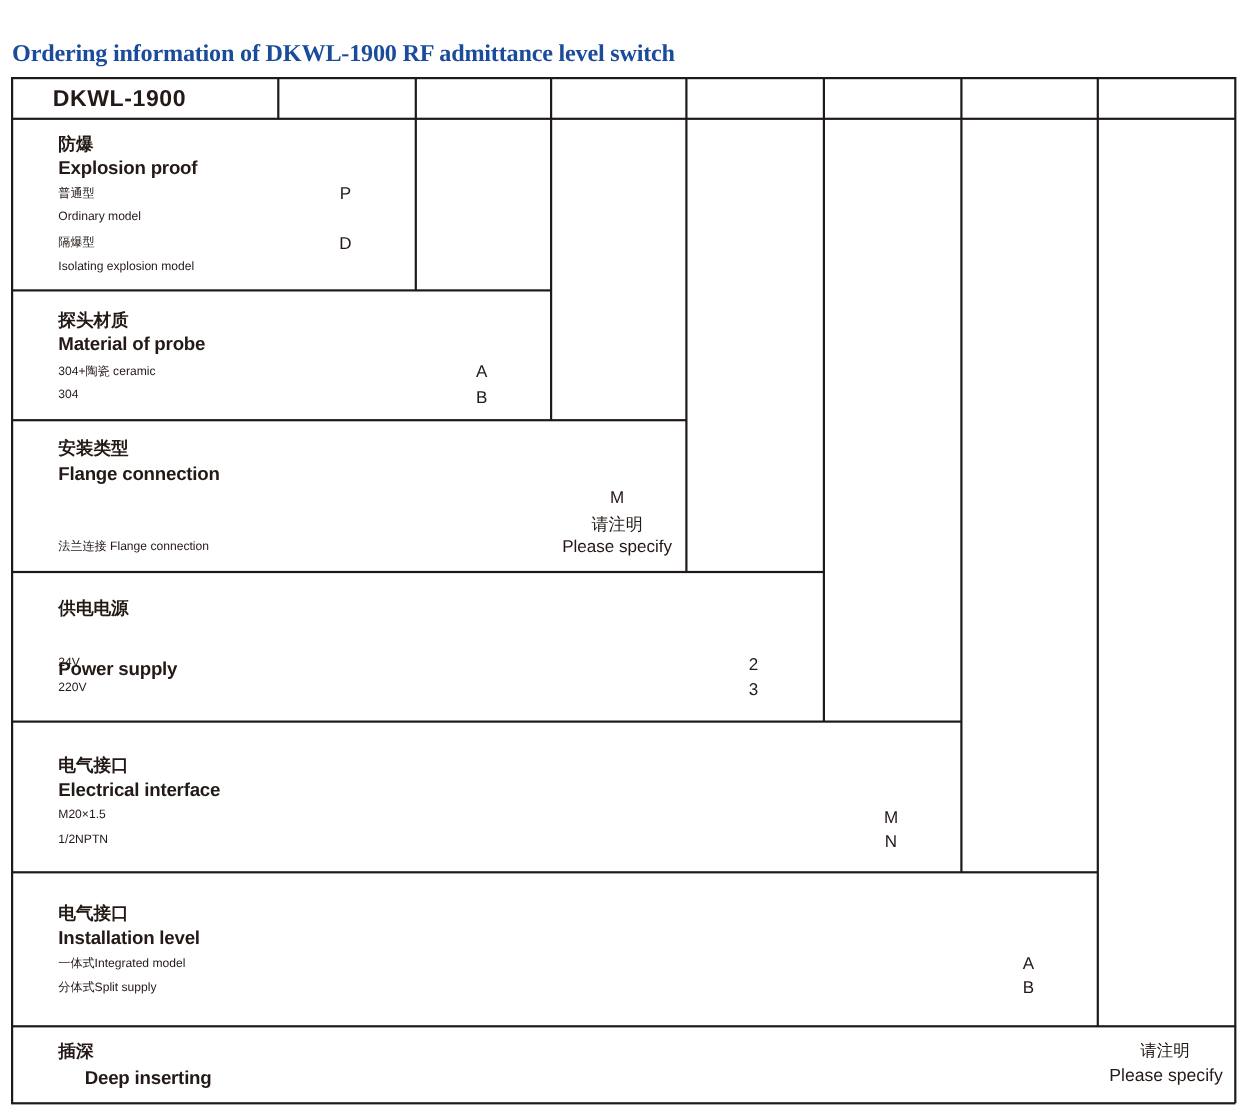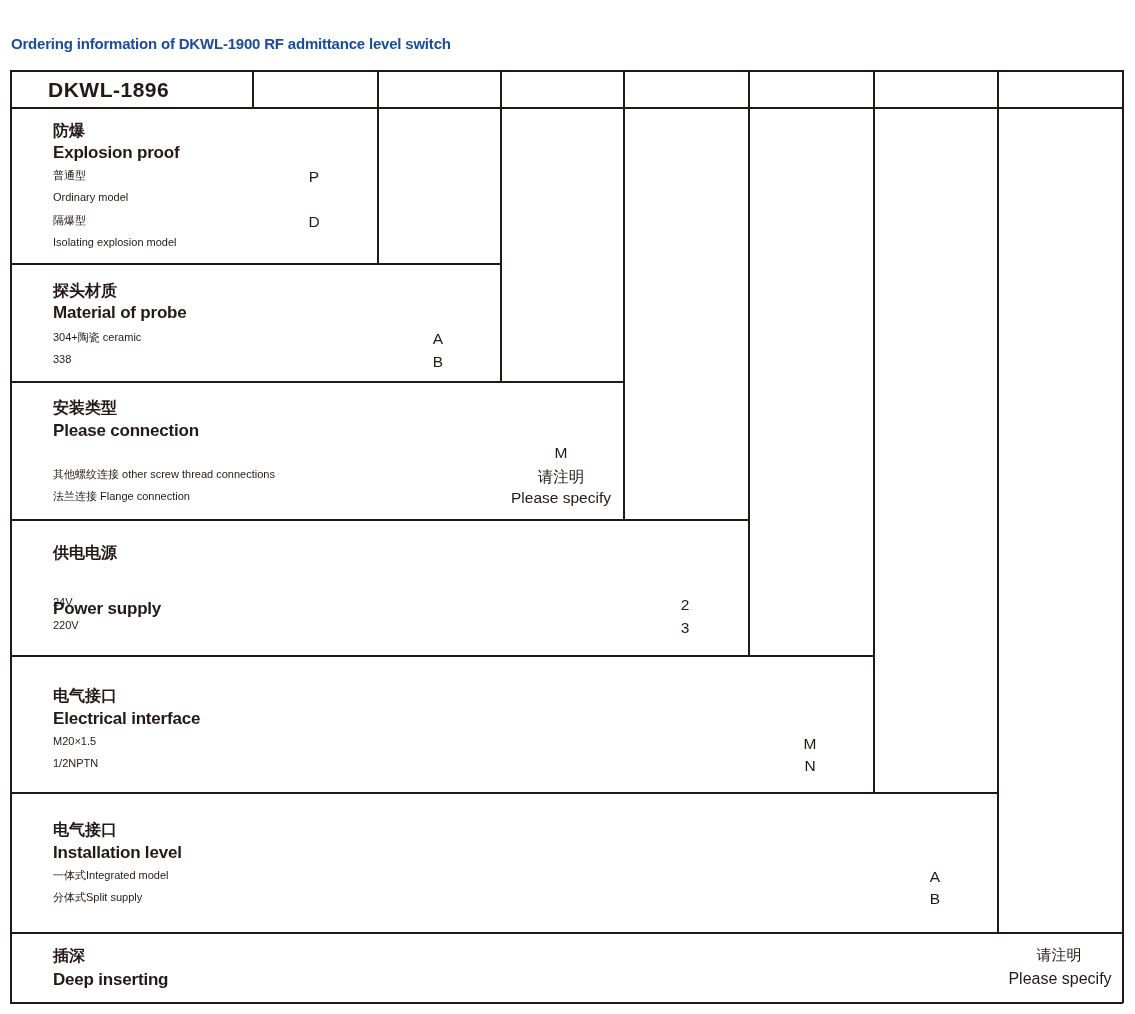--- a/index.html
+++ b/index.html
@@ -3,21 +3,21 @@
 <meta charset="utf-8">
 <style>
   html,body { margin:0; padding:0; background:#ffffff; }
   .page {
     position:relative; width:1135px; height:1014px; background:#ffffff;
     font-family:"Liberation Sans","DejaVu Sans",sans-serif; color:#231916;
     overflow:hidden;
   }
   
   .t1 { position:absolute; left:11px; top:5px;  font-size:24px;   font-weight:bold; color:#1b4b9b; white-space:nowrap; }
-  .t2 { position:absolute; left:11px; top:35px; font-size:15px; font-weight:bold; color:#1b4b9b; white-space:nowrap; letter-spacing:-0.2px; }
+  .t2 { position:absolute; left:11px; top:35px; font-size:22px; font-weight:bold; color:#1b4b9b; white-space:nowrap; letter-spacing:-0.2px;font-family:Liberation Serif, serif; }
   
   .hl, .vl { position:absolute; background:#1f1a17; }
   .hl { height:1.5px; }
   .vl { width:1.5px; }
   
   .model { position:absolute; left:48px; top:78px; font-size:21px; font-weight:bold; letter-spacing:0.5px; white-space:nowrap; }
   .zh  { position:absolute; left:53px; font-size:16px;   font-weight:bold; white-space:nowrap; }
   .en  { position:absolute; left:53px; font-size:17px;   font-weight:bold; white-space:nowrap; letter-spacing:-0.2px; }
   .opt { position:absolute; left:53px; font-size:11px; white-space:nowrap; }
   .code{ position:absolute; font-size:15.5px; transform:translateX(-50%); white-space:nowrap; }
@@ -42,42 +42,41 @@
   <div class="vl" style="left:10px;   top:70px; height:933px;"></div>
   <div class="vl" style="left:252px;  top:70px; height:38px;"></div>
   <div class="vl" style="left:377px;  top:70px; height:194px;"></div>
   <div class="vl" style="left:500px;  top:70px; height:312px;"></div>
   <div class="vl" style="left:623px;  top:70px; height:450px;"></div>
   <div class="vl" style="left:748px;  top:70px; height:586px;"></div>
   <div class="vl" style="left:873px;  top:70px; height:723px;"></div>
   <div class="vl" style="left:997px;  top:70px; height:863px;"></div>
   <div class="vl" style="left:1122px; top:70px; height:933px;"></div>
 
-  <div class="model">DKWL-1896</div>
+  <div class="model">DKWL-1900</div>
 
   <div class="zh" style="top:121px;">防爆</div>
   <div class="en" style="top:143px;">Explosion proof</div>
   <div class="opt" style="top:168px;">普通型</div>
   <div class="code" style="left:314px; top:168px;">P</div>
   <div class="opt" style="top:190.5px;">Ordinary model</div>
   <div class="opt" style="top:213px;">隔爆型</div>
   <div class="code" style="left:314px; top:213px;">D</div>
   <div class="opt" style="top:235.5px;">Isolating explosion model</div>
 
   <div class="zh" style="top:281px;">探头材质</div>
   <div class="en" style="top:303px;">Material of probe</div>
   <div class="opt" style="top:330px;">304+陶瓷 ceramic</div>
   <div class="code" style="left:438px; top:330px;">A</div>
-  <div class="opt" style="top:352.5px;">338</div>
+  <div class="opt" style="top:352.5px;">304</div>
   <div class="code" style="left:438px; top:352.5px;">B</div>
 
   <div class="zh" style="top:398px;">安装类型</div>
-  <div class="en" style="top:420.5px;">Please connection</div>
+  <div class="en" style="top:420.5px;">Flange connection</div>
   <div class="code" style="left:561px; top:444px;">M</div>
-  <div class="opt" style="top:466.5px;">其他螺纹连接 other screw thread connections</div>
   <div class="code" style="left:561px; top:466.5px;">请注明</div>
   <div class="opt" style="top:489px;">法兰连接 Flange connection</div>
   <div class="code" style="left:561px; top:489px;">Please specify</div>
 
   <div class="zh" style="top:543px;">供电电源</div>
   <div class="en" style="top:566px;margin-top:33px;">Power supply</div>
   <div class="opt" style="top:596px;">24V</div>
   <div class="code" style="left:685px; top:596px;">2</div>
   <div class="opt" style="top:618.5px;">220V</div>
   <div class="code" style="left:685px; top:618.5px;">3</div>
@@ -90,17 +89,17 @@
   <div class="code" style="left:810px; top:757px;">N</div>
 
   <div class="zh" style="top:820px;">电气接口</div>
   <div class="en" style="top:842.5px;">Installation level</div>
   <div class="opt" style="top:867.5px;">一体式Integrated model</div>
   <div class="code" style="left:935px; top:867.5px;">A</div>
   <div class="opt" style="top:889.5px;">分体式Split supply</div>
   <div class="code" style="left:935px; top:889.5px;">B</div>
 
   <div class="zh" style="top:946px;">插深</div>
-  <div class="en" style="top:969.5px;">Deep inserting</div>
+  <div class="en" style="top:969.5px;margin-left:24px;">Deep inserting</div>
   <div class="code" style="left:1059px; top:946px; font-size:15px;">请注明</div>
   <div class="code" style="left:1060px; top:969.5px; font-size:16px;">Please specify</div>
 
 </div>
 
 </body></html>

